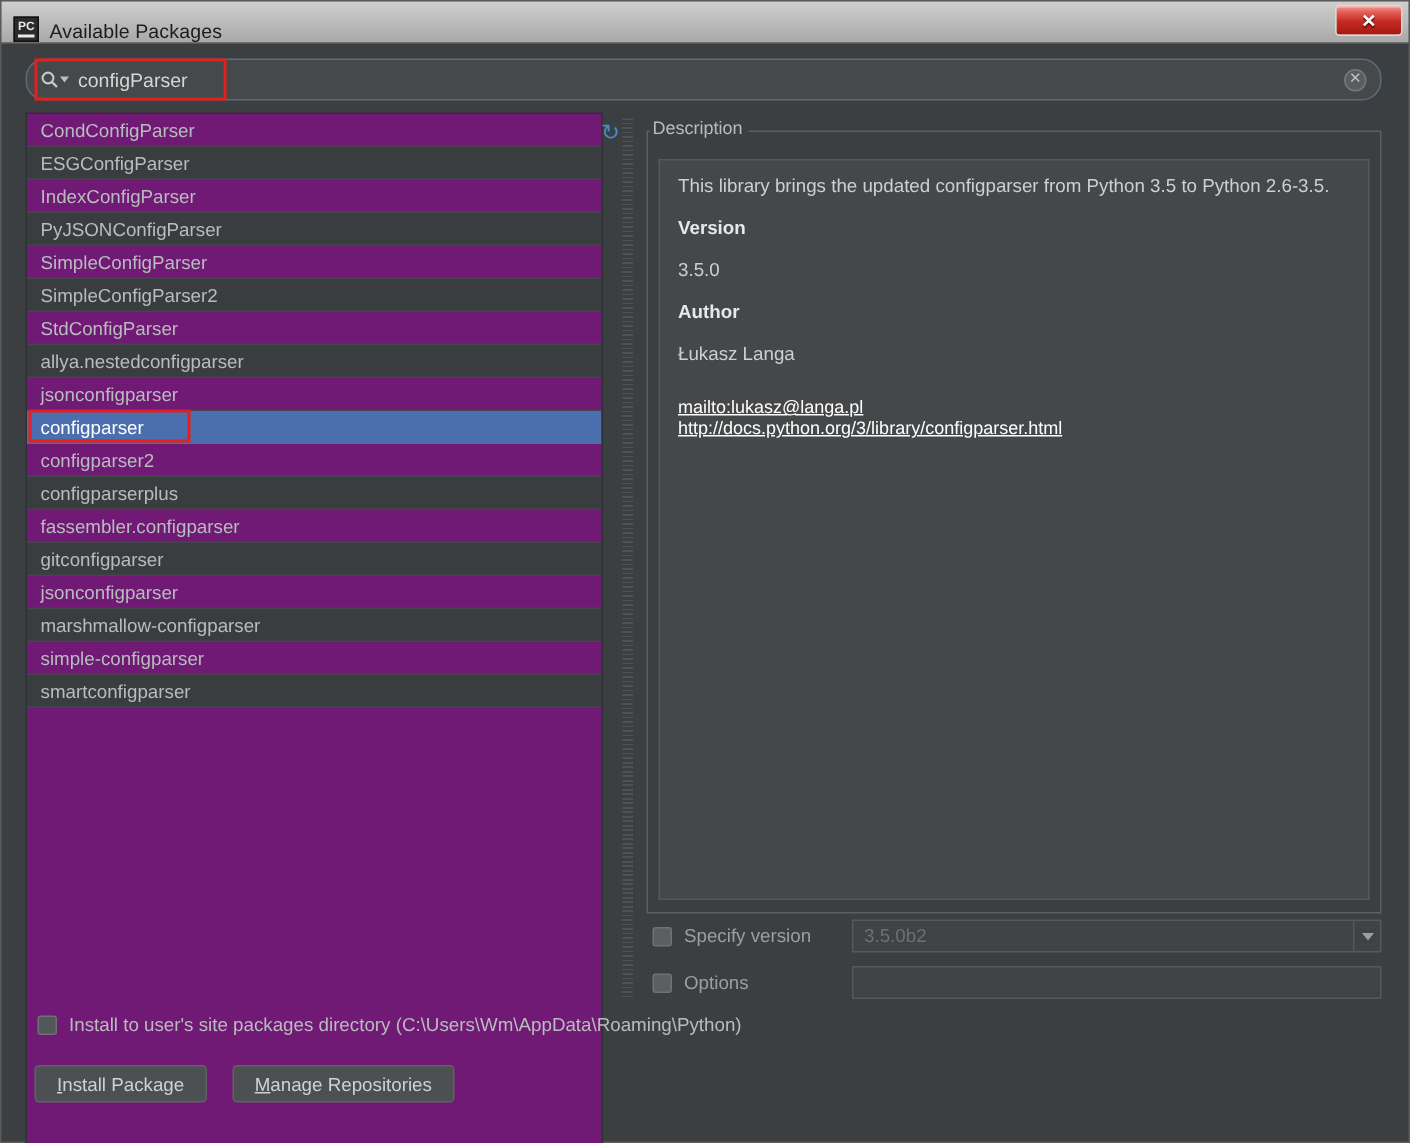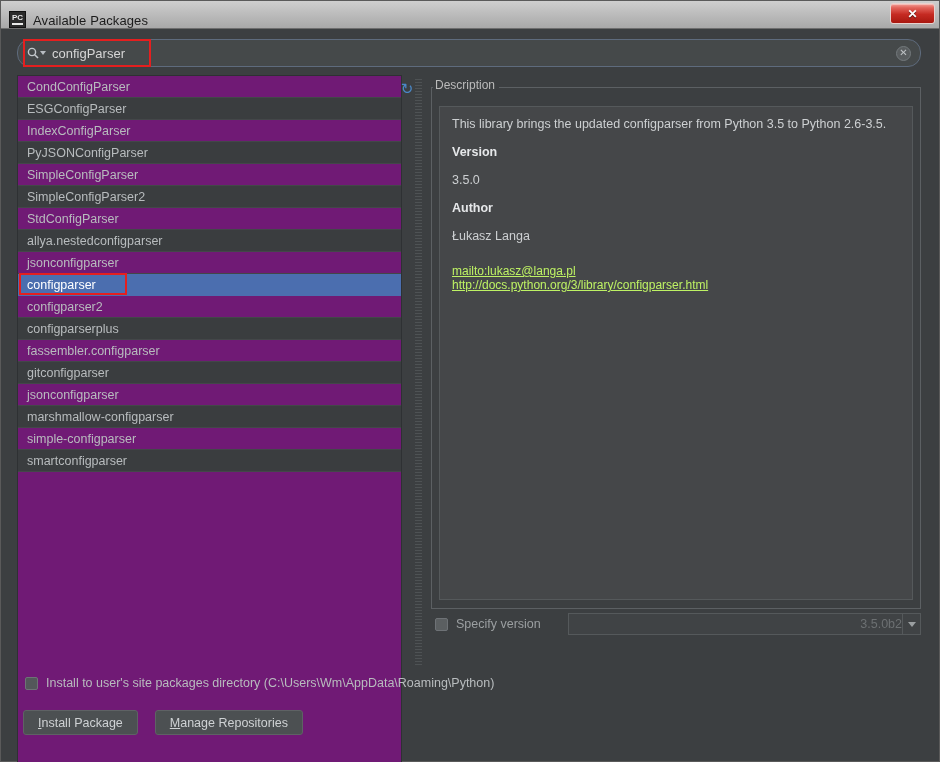--- a/index.html
+++ b/index.html
@@ -209,21 +209,21 @@
   .desc-head {
     font-size: 12.5px;
     color: #e6e8ea;
     font-weight: bold;
     margin: 0 0 13px 0;
     line-height: 15px;
   }
   .desc-link {
     display: block;
     font-size: 12px;
-    color: #bef264;
+    color: #ffffff;
     text-decoration: underline;
     line-height: 14px;
   }
   #desc-links { margin-top: 20px; }
 
   
   .opt-row {
     position: absolute;
     display: flex; align-items: center;
     height: 22px;
@@ -250,21 +250,20 @@
     height: 22px;
     background: #404345;
     border: 1px solid #55595b;
     display: flex; align-items: center;
   }
   .opt-field-text {
     margin-left: 7px;
     font-size: 12.5px;
     color: #6c7072;
     flex: 1;
-    text-align: right;
   }
   .opt-arrow {
     width: 18px; height: 20px;
     border-left: 1px solid #55595b;
     display: flex; align-items: center; justify-content: center;
   }
   .opt-arrow i {
     display: block;
     width: 0; height: 0;
     border-left: 4px solid transparent;
@@ -373,20 +372,27 @@
     <span class="cbox"></span>
     <span class="opt-label">Specify version</span>
     <span class="opt-field">
       <span class="opt-field-text">3.5.0b2</span>
       <span class="opt-arrow">
           <i></i>
         </span>
     </span>
   </div>
 
+  <div class="opt-row" id="row-options">
+    <span class="cbox"></span>
+    <span class="opt-label">Options</span>
+    <span class="opt-field">
+      <span class="opt-field-text"></span>
+    </span>
+  </div>
 
   <div id="install-user-row">
     <span class="cbox"></span>
     <span id="install-user-label">Install to user's site packages directory (C:\Users\Wm\AppData\Roaming\Python)</span>
   </div>
 
   <div id="buttons">
     <div class="btn">
         <span class="mn">I</span>
         <span>nstall Package</span>

